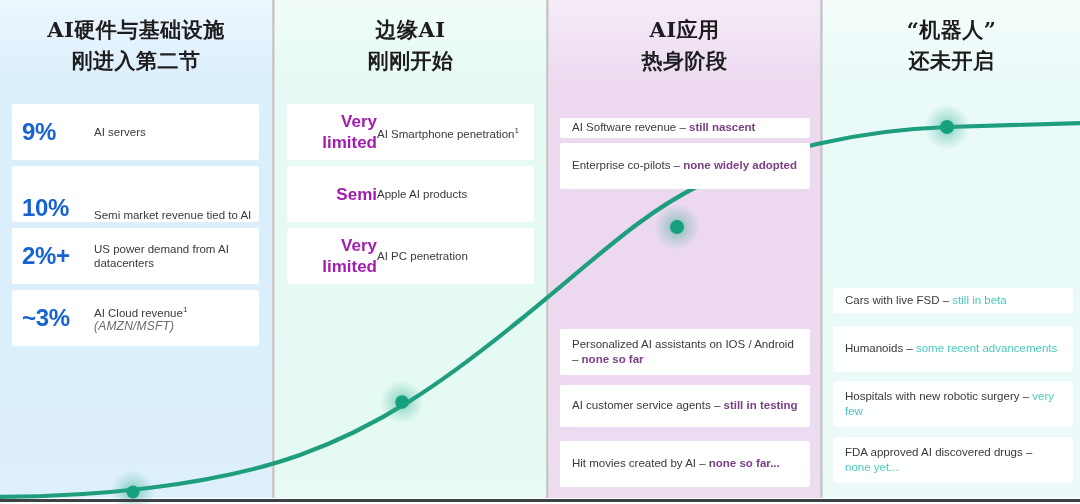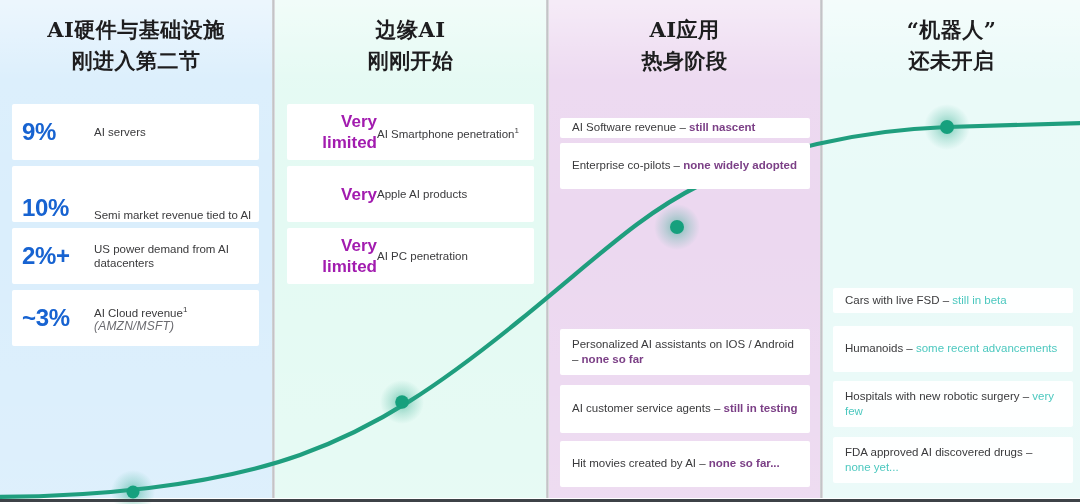--- a/index.html
+++ b/index.html
@@ -246,21 +246,21 @@
   </div>
 
   <div id="col1-cards">
     <div class="card edge-card" style="top:104px;height:56px;">
       <div class="edge-value">Very limited</div>
       <div class="edge-label">
         <span>AI Smartphone penetration</span><span class="sup">1</span>
       </div>
     </div>
     <div class="card edge-card" style="top:166px;height:56px;">
-      <div class="edge-value">Very</div>
+      <div class="edge-value">Semi</div>
       <div class="edge-label">
         <span>Apple AI products</span>
       </div>
     </div>
     <div class="card edge-card" style="top:228px;height:56px;">
       <div class="edge-value">Very limited</div>
       <div class="edge-label">
         <span>AI PC penetration</span>
       </div>
     </div>
@@ -275,21 +275,21 @@
     <div class="card text-card" style="top:143px;height:46px;">
       <div>
         <span>Enterprise co-pilots – </span><span class="accent-purple">none widely adopted</span>
       </div>
     </div>
     <div class="card text-card" style="top:329px;height:46px;">
       <div>
         <span>Personalized AI assistants on IOS / Android – </span><span class="accent-purple">none so far</span>
       </div>
     </div>
-    <div class="card text-card" style="top:385px;height:48px;">
+    <div class="card text-card" style="top:385px;height:42px;">
       <div>
         <span>AI customer service agents – </span><span class="accent-purple">still in testing</span>
       </div>
     </div>
     <div class="card text-card" style="top:441px;height:46px;">
       <div>
         <span>Hit movies created by AI – </span><span class="accent-purple">none so far...</span>
       </div>
     </div>
   </div>

